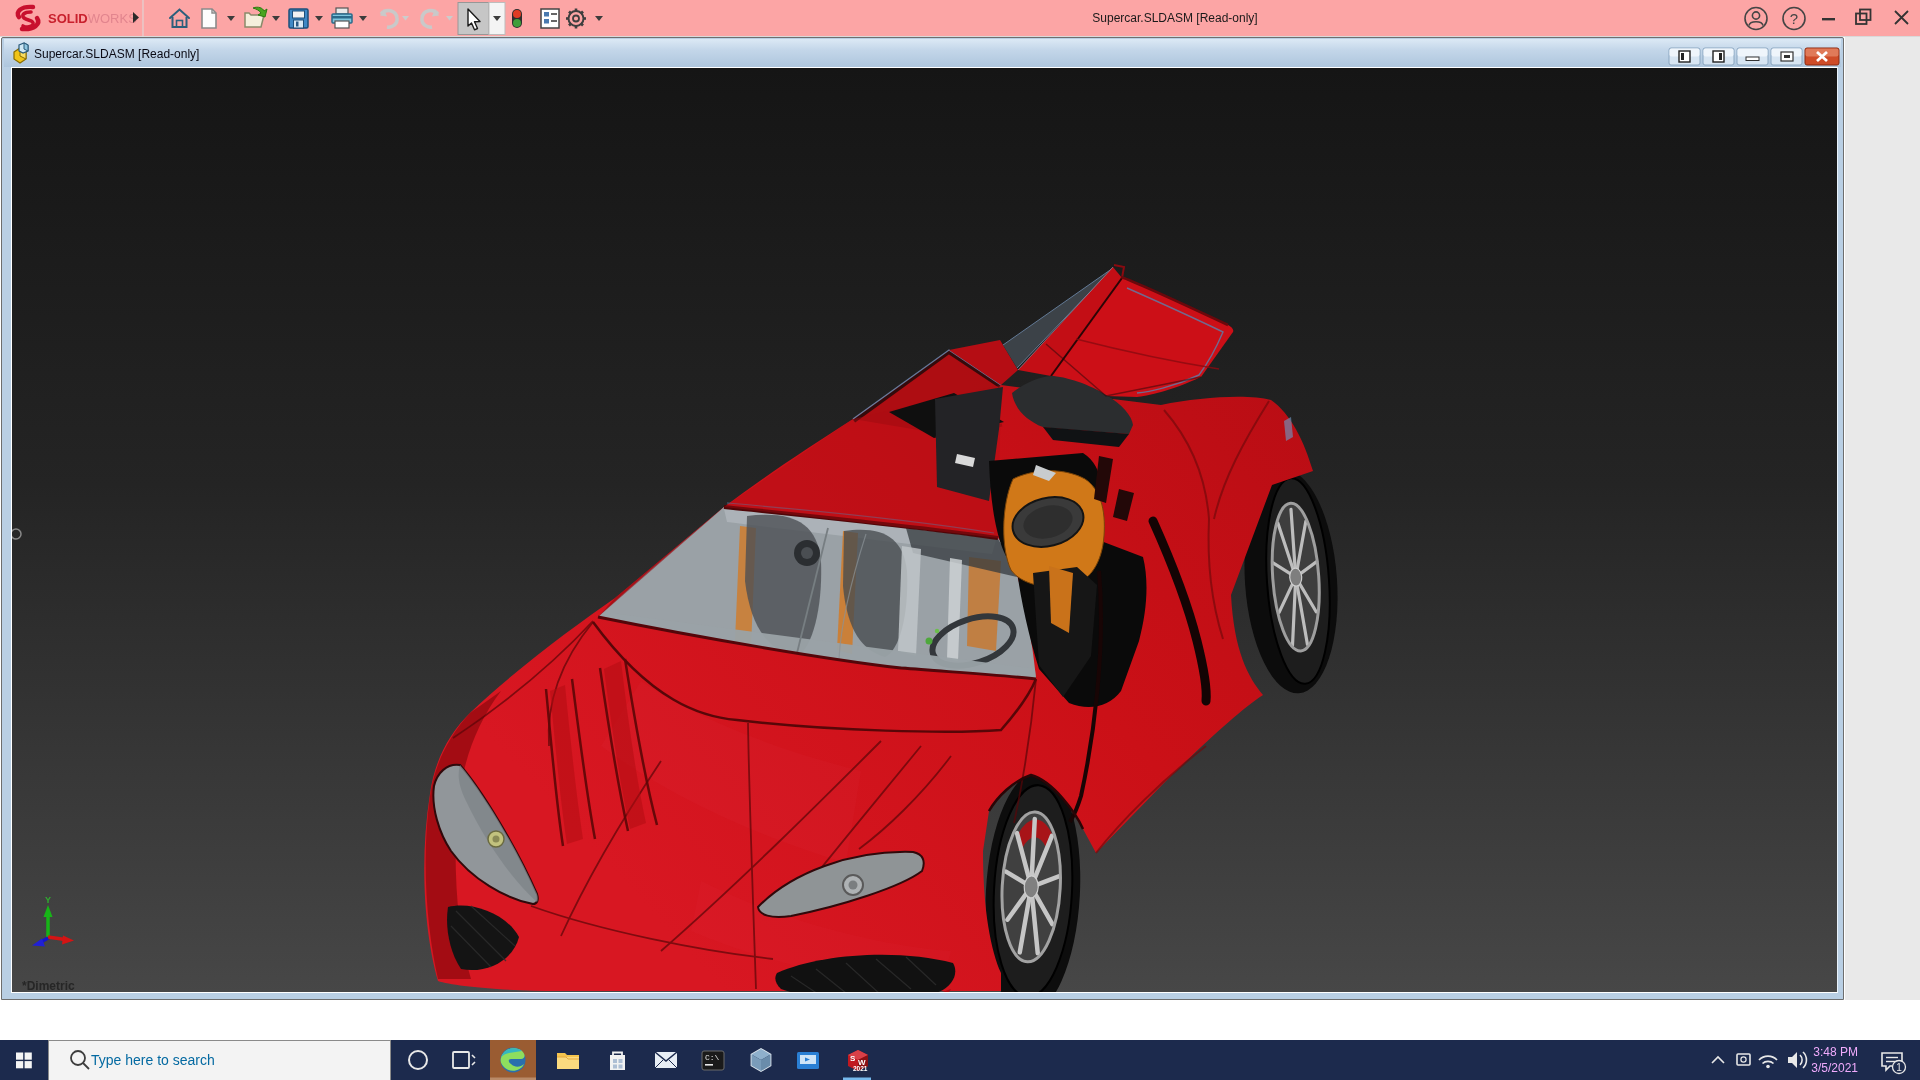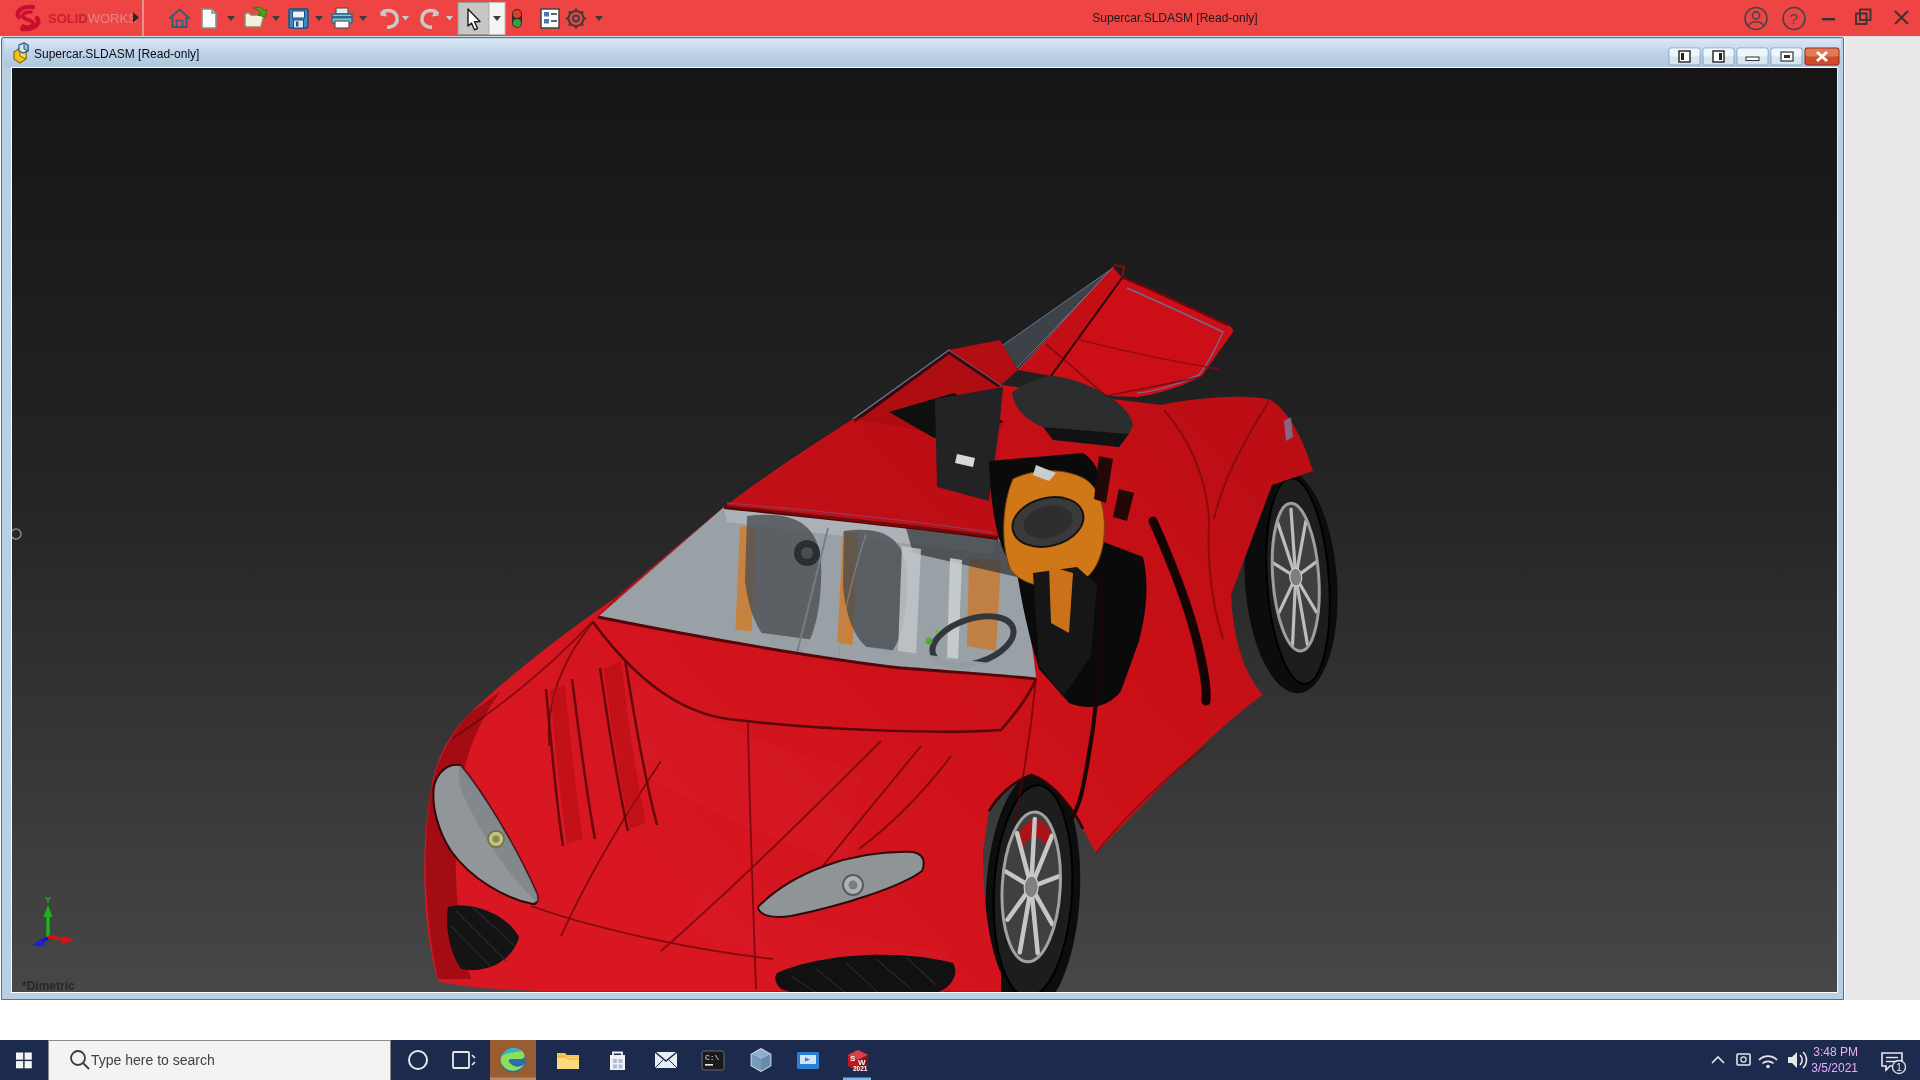--- a/index.html
+++ b/index.html
@@ -1,36 +1,36 @@
 <!DOCTYPE html>
 <html><head>
 <meta charset="utf-8">
 <style>
   * { margin:0; padding:0; box-sizing:border-box; }
   html,body { width:1920px; height:1080px; overflow:hidden; background:#fff;
     font-family:"Liberation Sans", sans-serif; }
   .appbar { position:absolute; left:0; top:0; width:1920px; height:37px;
-    background:#ef4444; border-bottom:1px solid #d9d9d9; }
+    background:#fca5a5; border-bottom:1px solid #d9d9d9; }
   .appbar svg { position:absolute; top:0; left:0; }
   .apptitle { position:absolute; top:0; left:1050px; width:250px; height:37px;
     line-height:37px; text-align:center; font-size:12px; color:#1a1a1a; }
   .docwin { position:absolute; left:1px; top:37px; width:1843px; height:963px;
     background:#b9cfe4; border:1px solid #6e6e6e; border-radius:2px 2px 0 0; }
   .dwtitle { position:absolute; left:2px; top:1px; width:1837px; height:28px;
     background:linear-gradient(180deg,#dce9f5 0%,#c3d6e9 40%,#aec6dd 100%); }
   .dwtitle .txt { position:absolute; left:30px; top:7.5px; font-size:12px; color:#0a0a14; }
   .viewport { position:absolute; left:9px; top:29px; width:1827px; height:926px;
     border:1px solid #fff; border-right:1px solid #e8f2fb; background:#222; }
   .vp-svg { position:absolute; left:0; top:0; width:1825px; height:924px; }
   .gap-right { position:absolute; left:1845px; top:37px; width:75px; height:963px; background:#e9e9e9; }
   .taskbar { position:absolute; left:0; top:1040px; width:1920px; height:40px;
     background:#1c2a4d; }
   .search { position:absolute; left:48px; top:0px; width:343px; height:40px;
     background:#f3f3f3; border:1px solid #8a8a8a; border-bottom:none; }
-  .search .stxt { position:absolute; left:42px; top:11px; font-size:14px; color:#404040; }
+  .search .stxt { position:absolute; left:42px; top:11px; font-size:14px; color:#0369a1; }
   .clock { position:absolute; right:62px; top:4px; text-align:right; color:#f0abfc; font-size:12px; line-height:16px;}
 </style>
 </head>
 <body>
 
 <div class="appbar">
 <svg width="1920" height="37" viewBox="0 0 1920 37">
 
   <g>
     <g fill="none" stroke="#c8102e" stroke-linecap="round">

